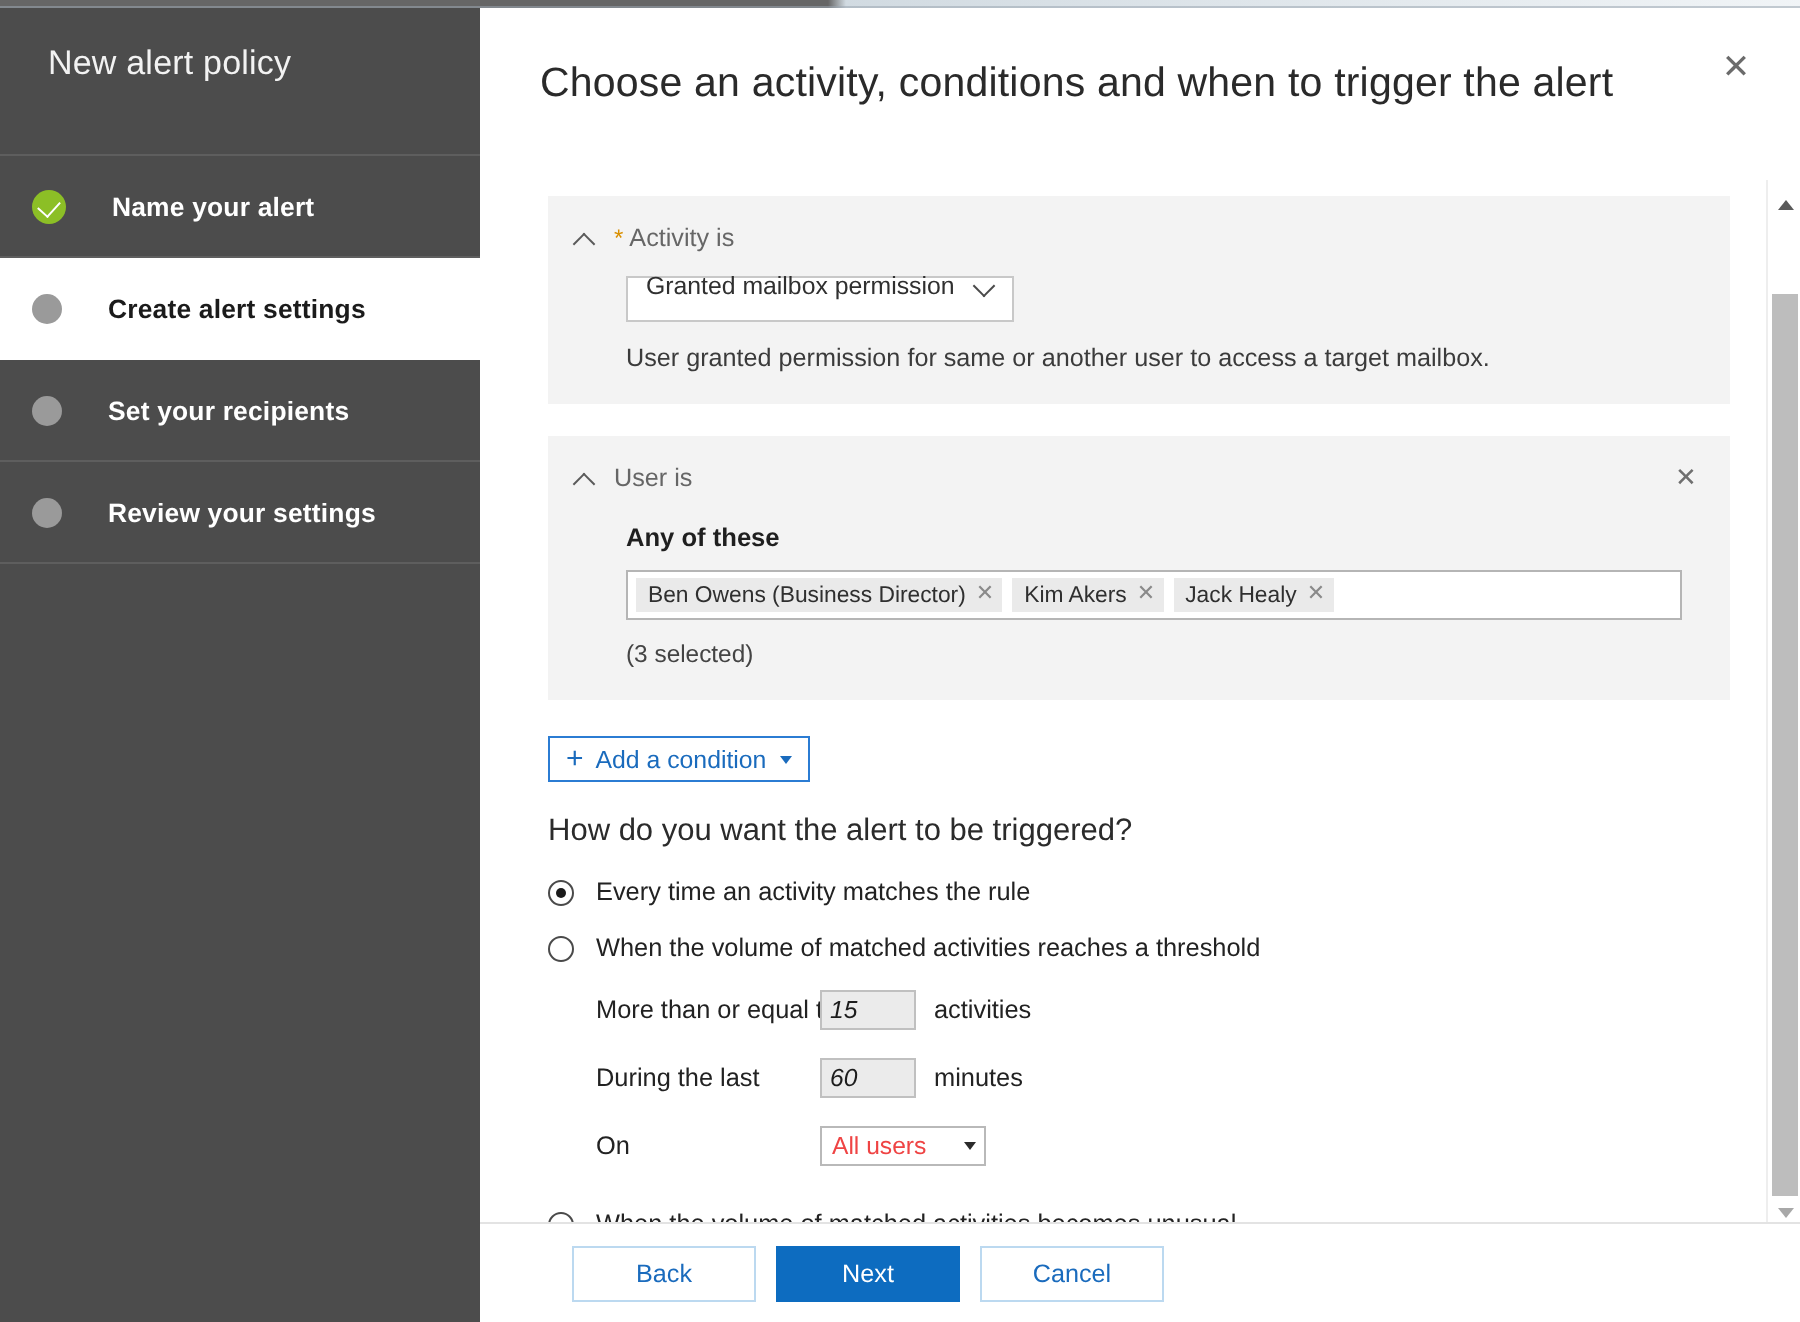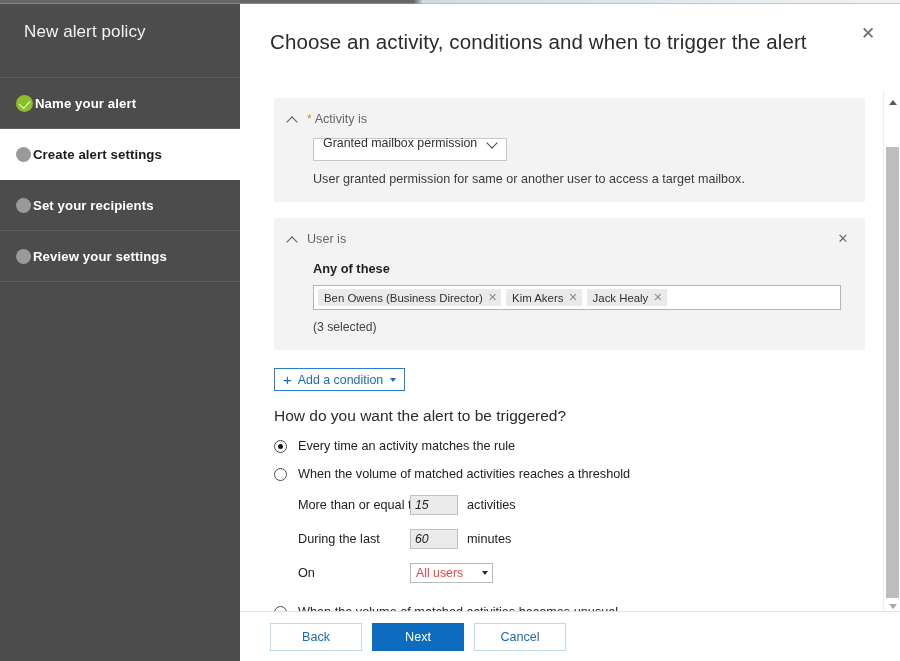--- a/index.html
+++ b/index.html
@@ -64,21 +64,21 @@
   .step.done .step-bullet { background: #8cbf26; width: 17px; height: 17px; }
   .step.done .step-bullet::after {
     content: "";
     position: absolute; left: 4.5px; top: 3.5px;
     width: 6px; height: 9px;
     border: solid #ffffff;
     border-width: 0 1.6px 1.6px 0;
     transform: rotate(42deg);
   }
   .step-label {
-    margin-left: 2px;
+    margin-left: 23px;
     font-size: 13.2px; font-weight: bold; color: #ffffff;
     letter-spacing: .1px;
   }
   .step.active .step-label { color: #1b1b1b; }
 
   
   .panel {
     position: absolute; left: 240px; top: 4px;
     width: 660px; height: 657px;
     background: #ffffff;
@@ -326,20 +326,21 @@
     width: 13px; height: 462px;
     background: #bdbdbd;
   }
 
   
   .footer {
     position: absolute; left: 240px; bottom: 0;
     width: 660px; height: 50px;
     background: #ffffff;
     border-top: 1px solid #e3e3e3;
+    padding-left: 16px;
   }
   .footer-inner {
     display: flex; align-items: center;
     height: 100%;
     padding-left: 30px;
     gap: 10px;
   }
   .btn {
     width: 92px; height: 28px;
     font-size: 12.6px;

